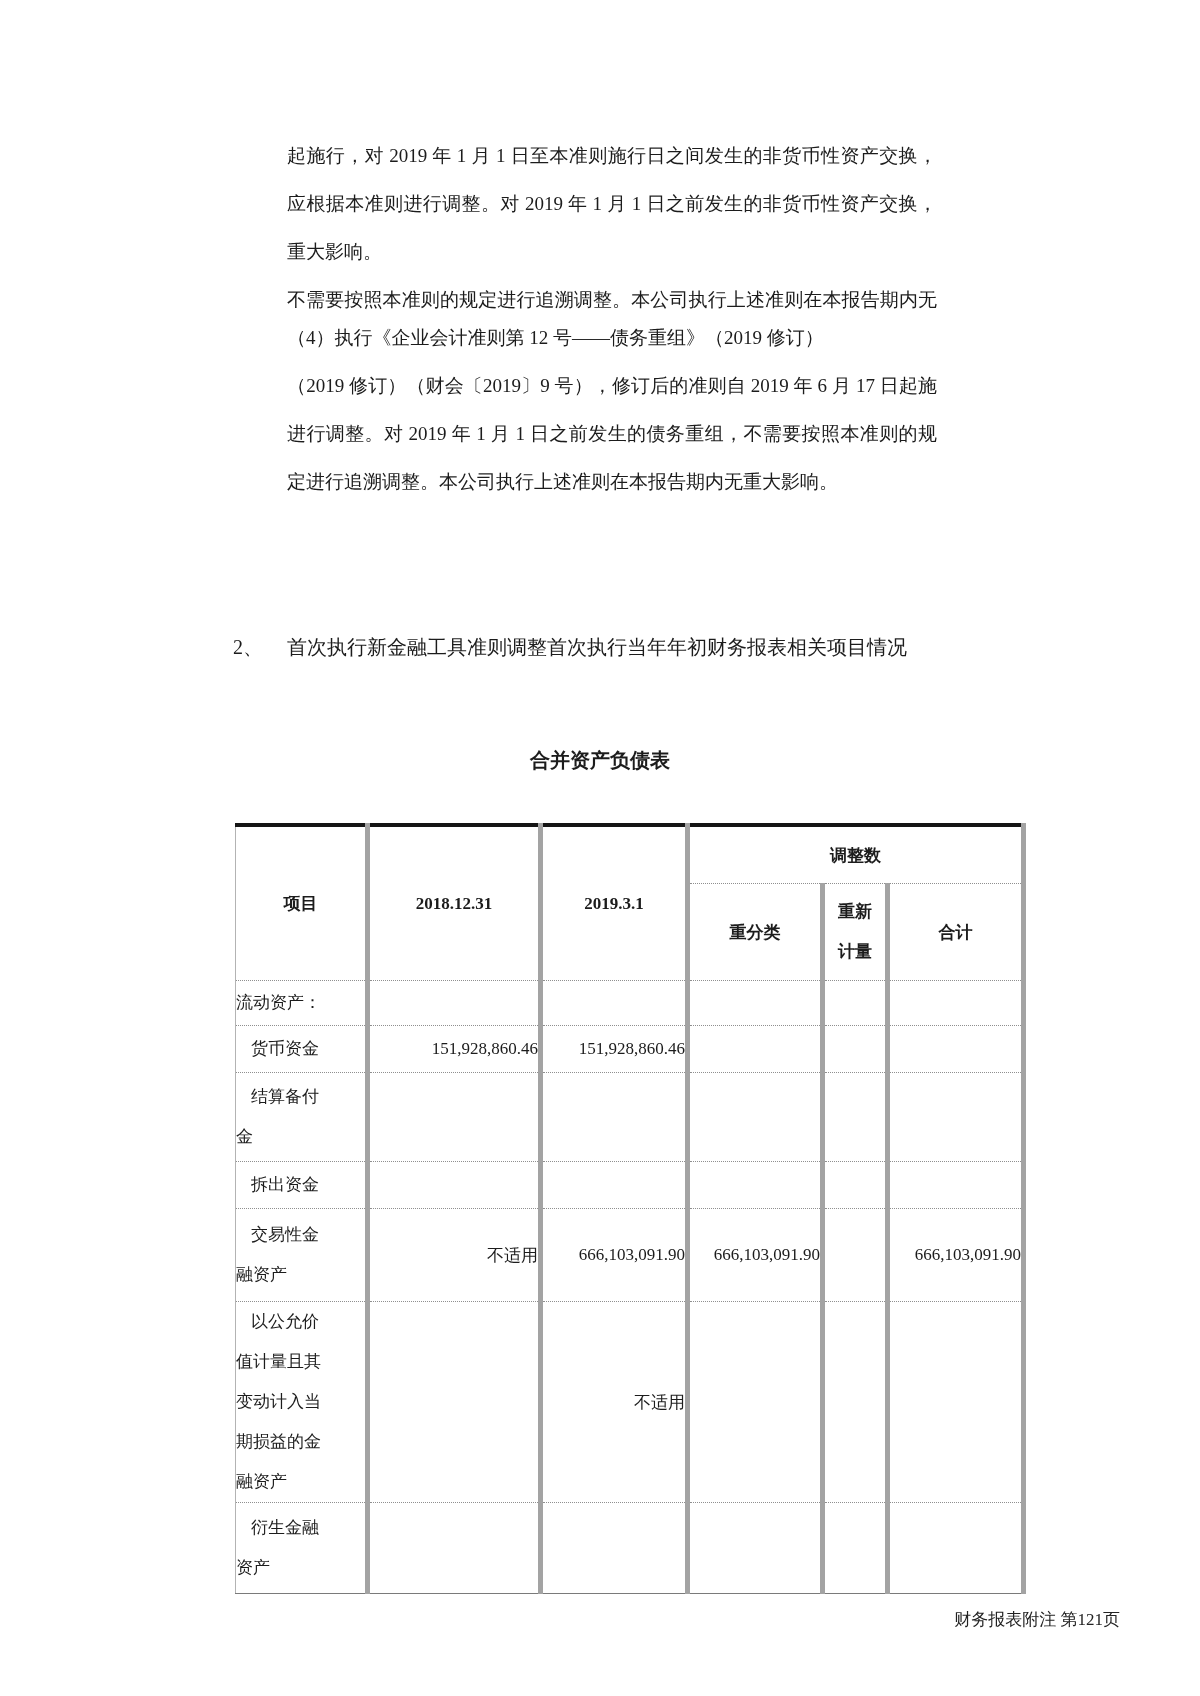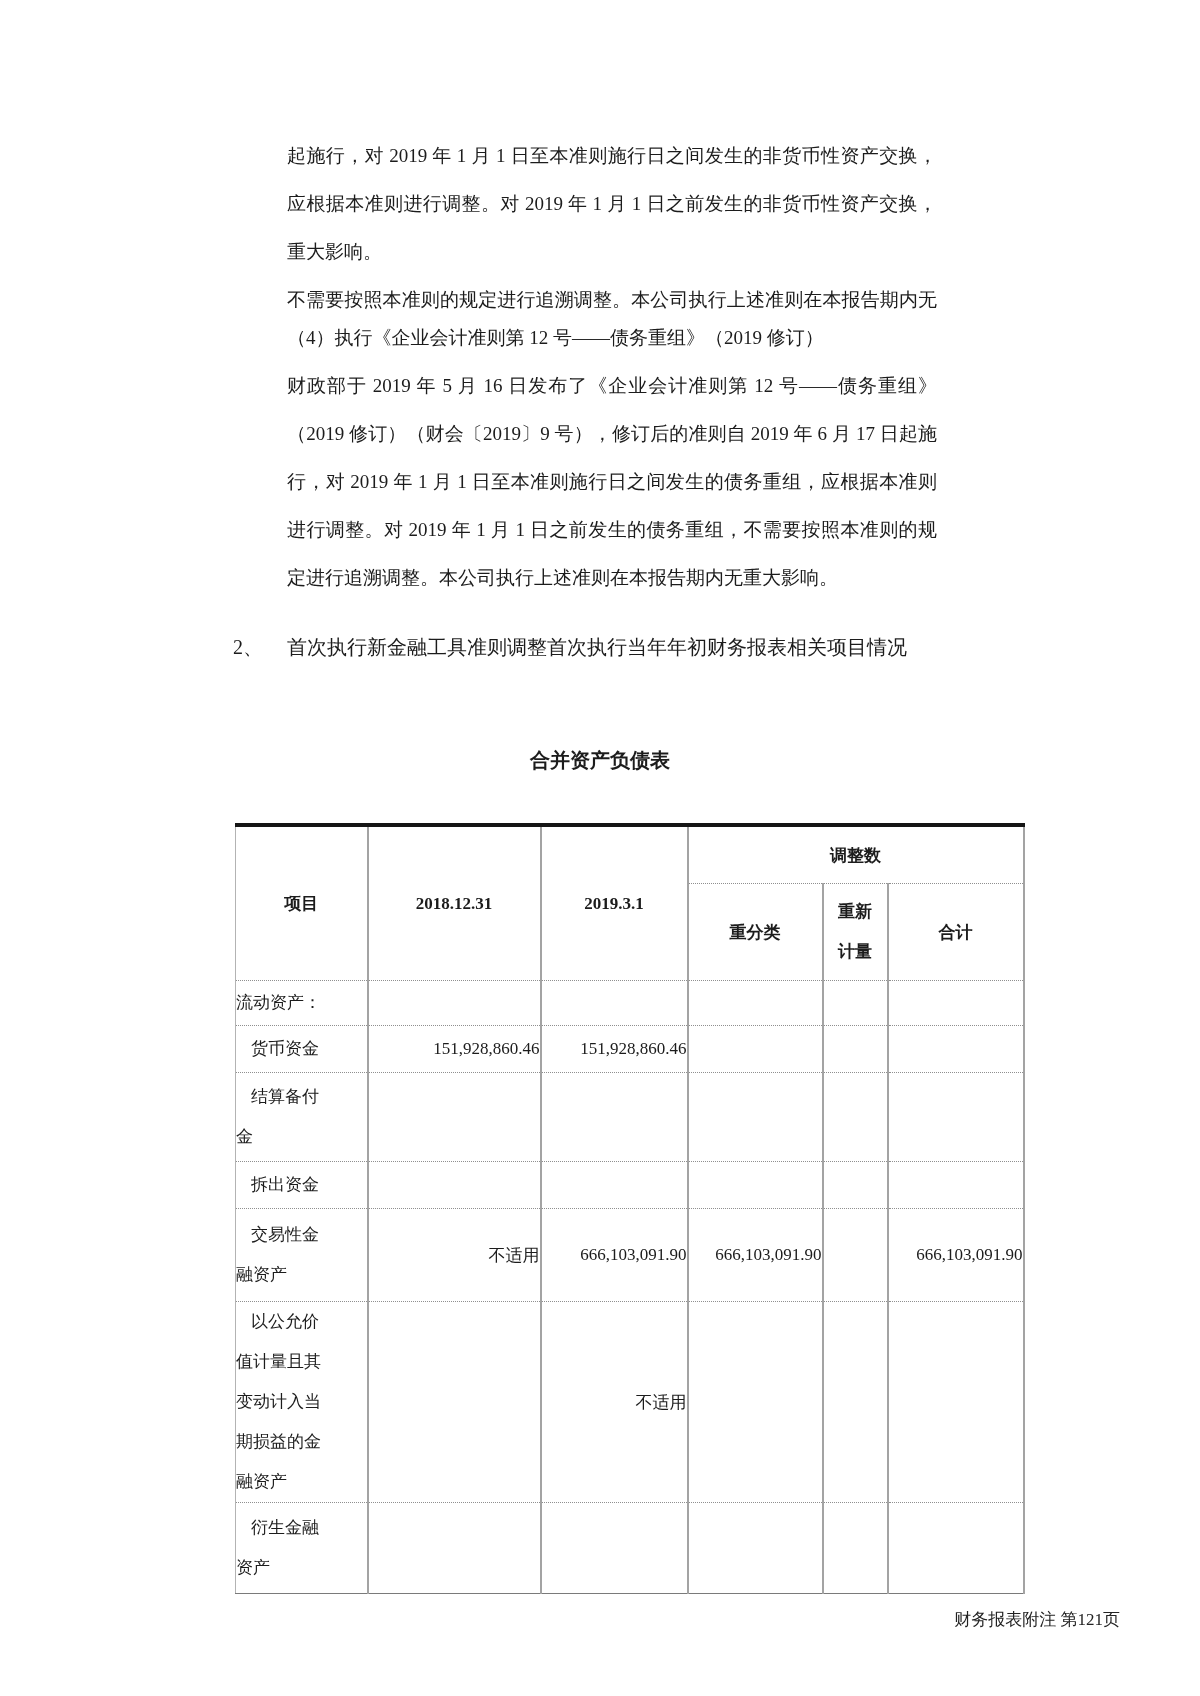--- a/index.html
+++ b/index.html
@@ -27,21 +27,21 @@
                text-align:center; font-size:20px; font-weight:bold;margin-top:48px; }
   
   table.bs {
     position:absolute; left:235px; top:823px; width:788px;
     border-collapse:collapse; table-layout:fixed; font-size:17px;
     border-top:4px solid #151515;
     border-left:1px solid #b3b3b3;
     border-bottom:1px solid #7a7a7a;
   }
   table.bs th, table.bs td {
-    border-right:2px solid #a3a3a3;
+    border-right:5px solid #a3a3a3;
     border-bottom:1px dotted #8f8f8f;
     padding:0; vertical-align:middle;
     overflow:hidden;
   }
   table.bs thead th { text-align:center; font-weight:bold; }
   tr.h1 th { height:56px; }
   tr.h2 th { height:96px; }
   .hln { line-height:40px; }
   td.lbl { padding-left:2px; text-align:left; }
   td.lbl .ln { line-height:40px; text-align:left; }
@@ -66,23 +66,21 @@
 
   <div class="para para1">
     <div class="pline">起施行，对 2019 年 1 月 1 日至本准则施行日之间发生的非货币性资产交换，</div>
     <div class="pline">应根据本准则进行调整。对 2019 年 1 月 1 日之前发生的非货币性资产交换，</div>
     <div class="pline pshort">重大影响。</div>
     <div class="pline">不需要按照本准则的规定进行追溯调整。本公司执行上述准则在本报告期内无</div>
   </div>
 
   <div class="para para2">
     <div class="pline pshort">（4）执行《企业会计准则第 12 号——债务重组》（2019 修订）</div>
-    <div class="pline">财政部于 2019 年 5 月 16 日发布了《企业会计准则第 12 号——债务重组》</div>
     <div class="pline">（2019 修订）（财会〔2019〕9 号），修订后的准则自 2019 年 6 月 17 日起施</div>
-    <div class="pline">行，对 2019 年 1 月 1 日至本准则施行日之间发生的债务重组，应根据本准则</div>
     <div class="pline">进行调整。对 2019 年 1 月 1 日之前发生的债务重组，不需要按照本准则的规</div>
     <div class="pline pshort">定进行追溯调整。本公司执行上述准则在本报告期内无重大影响。</div>
   </div>
 
   <div class="heading">
     <span class="num">2、</span><span>首次执行新金融工具准则调整首次执行当年年初财务报表相关项目情况</span>
   </div>
 
   <div class="tbl-title">合并资产负债表</div>
 

